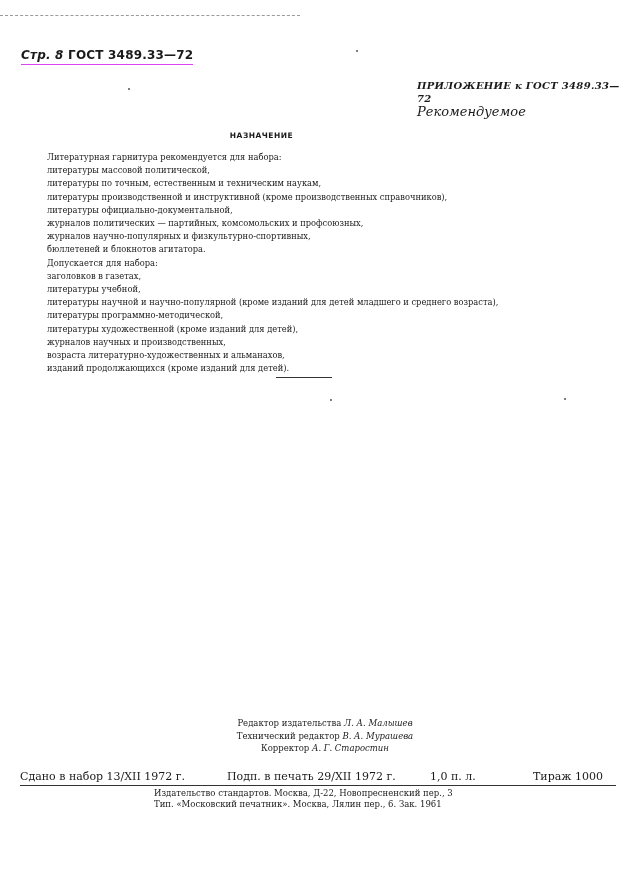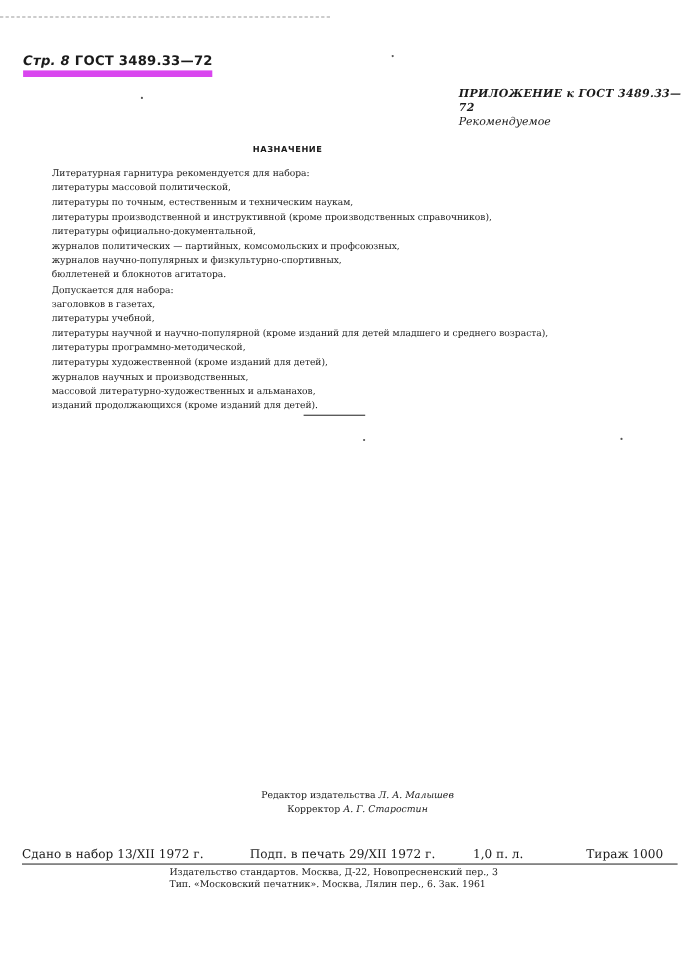--- a/index.html
+++ b/index.html
@@ -10,29 +10,29 @@
     }
     .scan-rule {
       position: absolute; left: 0; top: 15px; width: 300px; height: 0;
       border-top: 1px dashed #9a9a9a;
     }
     .page-header {
       position: absolute; left: 21px; top: 48px;
       font-family: "DejaVu Sans", "Liberation Sans", sans-serif;
       font-weight: bold; font-size: 12px; letter-spacing: 0.2px;
       padding-bottom: 2px;
-      border-bottom: 6px solid #d946ef;
+      border-bottom: 1px solid #d946ef;
     }
     .page-header .pg { font-style: italic; }
     .appendix {
       position: absolute; left: 417px; top: 79px;
       font-style: italic; font-size: 10px; line-height: 13px;
     }
     .appendix .title { letter-spacing: 0.3px; font-weight: bold; }
-    .appendix .sub { font-size: 10px; }
+    .appendix .sub { font-size: 13px; }
     .section-title {
       position: absolute; left: 0; width: 493px; top: 131px; text-align: center;
       font-family: "DejaVu Sans", "Liberation Sans", sans-serif;
       font-weight: bold; font-size: 7.5px; letter-spacing: 0.5px;
       padding-left: 30px; box-sizing: border-box;
     }
     .body-text {
       position: absolute; left: 47px; top: 151px; width: 520px;
       font-size: 8.3px; line-height: 13.2px;
     }
@@ -87,30 +87,34 @@
   <div>журналов политических — партийных, комсомольских и профсоюзных,</div>
   <div>журналов научно-популярных и физкультурно-спортивных,</div>
   <div>бюллетеней и блокнотов агитатора.</div>
   <div>Допускается для набора:</div>
   <div>заголовков в газетах,</div>
   <div>литературы учебной,</div>
   <div>литературы научной и научно-популярной (кроме изданий для детей младшего и среднего возраста),</div>
   <div>литературы программно-методической,</div>
   <div>литературы художественной (кроме изданий для детей),</div>
   <div>журналов научных и производственных,</div>
-  <div>массовой литературно-художественных и альманахов,</div>
+  <div>возраста литературно-художественных и альманахов,</div>
   <div>изданий продолжающихся (кроме изданий для детей).</div>
 </div>
 
 <div class="divider"></div>
 
 <div class="credits">
   <div>
     <span>Редактор издательства</span>
     <i>Л. А. Малышев</i>
+  </div>
+  <div>
+    <span>Технический редактор</span>
+    <i>В. А. Мурашева</i>
   </div>
   <div>
     <span>Корректор</span>
     <i>А. Г. Старостин</i>
   </div>
 </div>
 
 <div class="imprint-row">
   <span style="left:0">Сдано в набор 13/XII 1972 г.</span>
   <span style="left:207px">Подп. в печать 29/XII 1972 г.</span>

